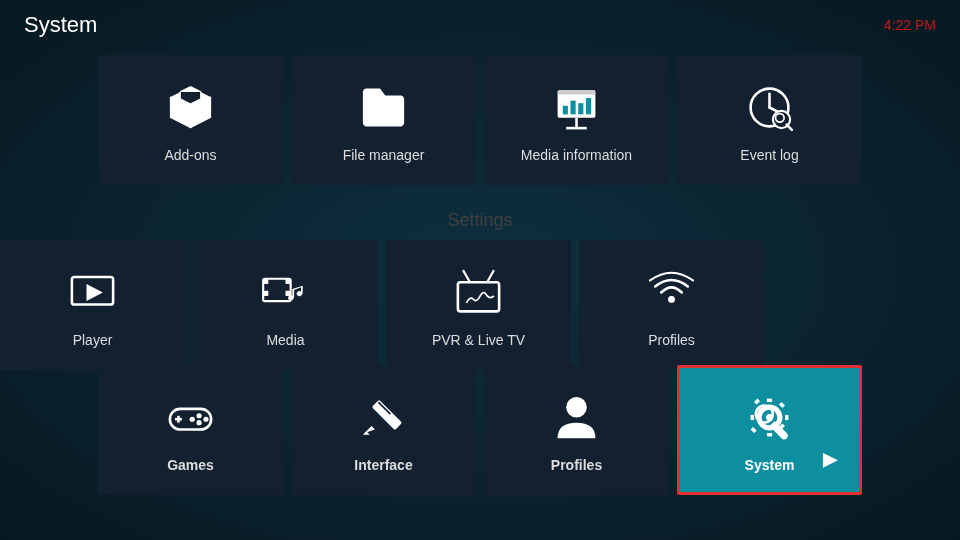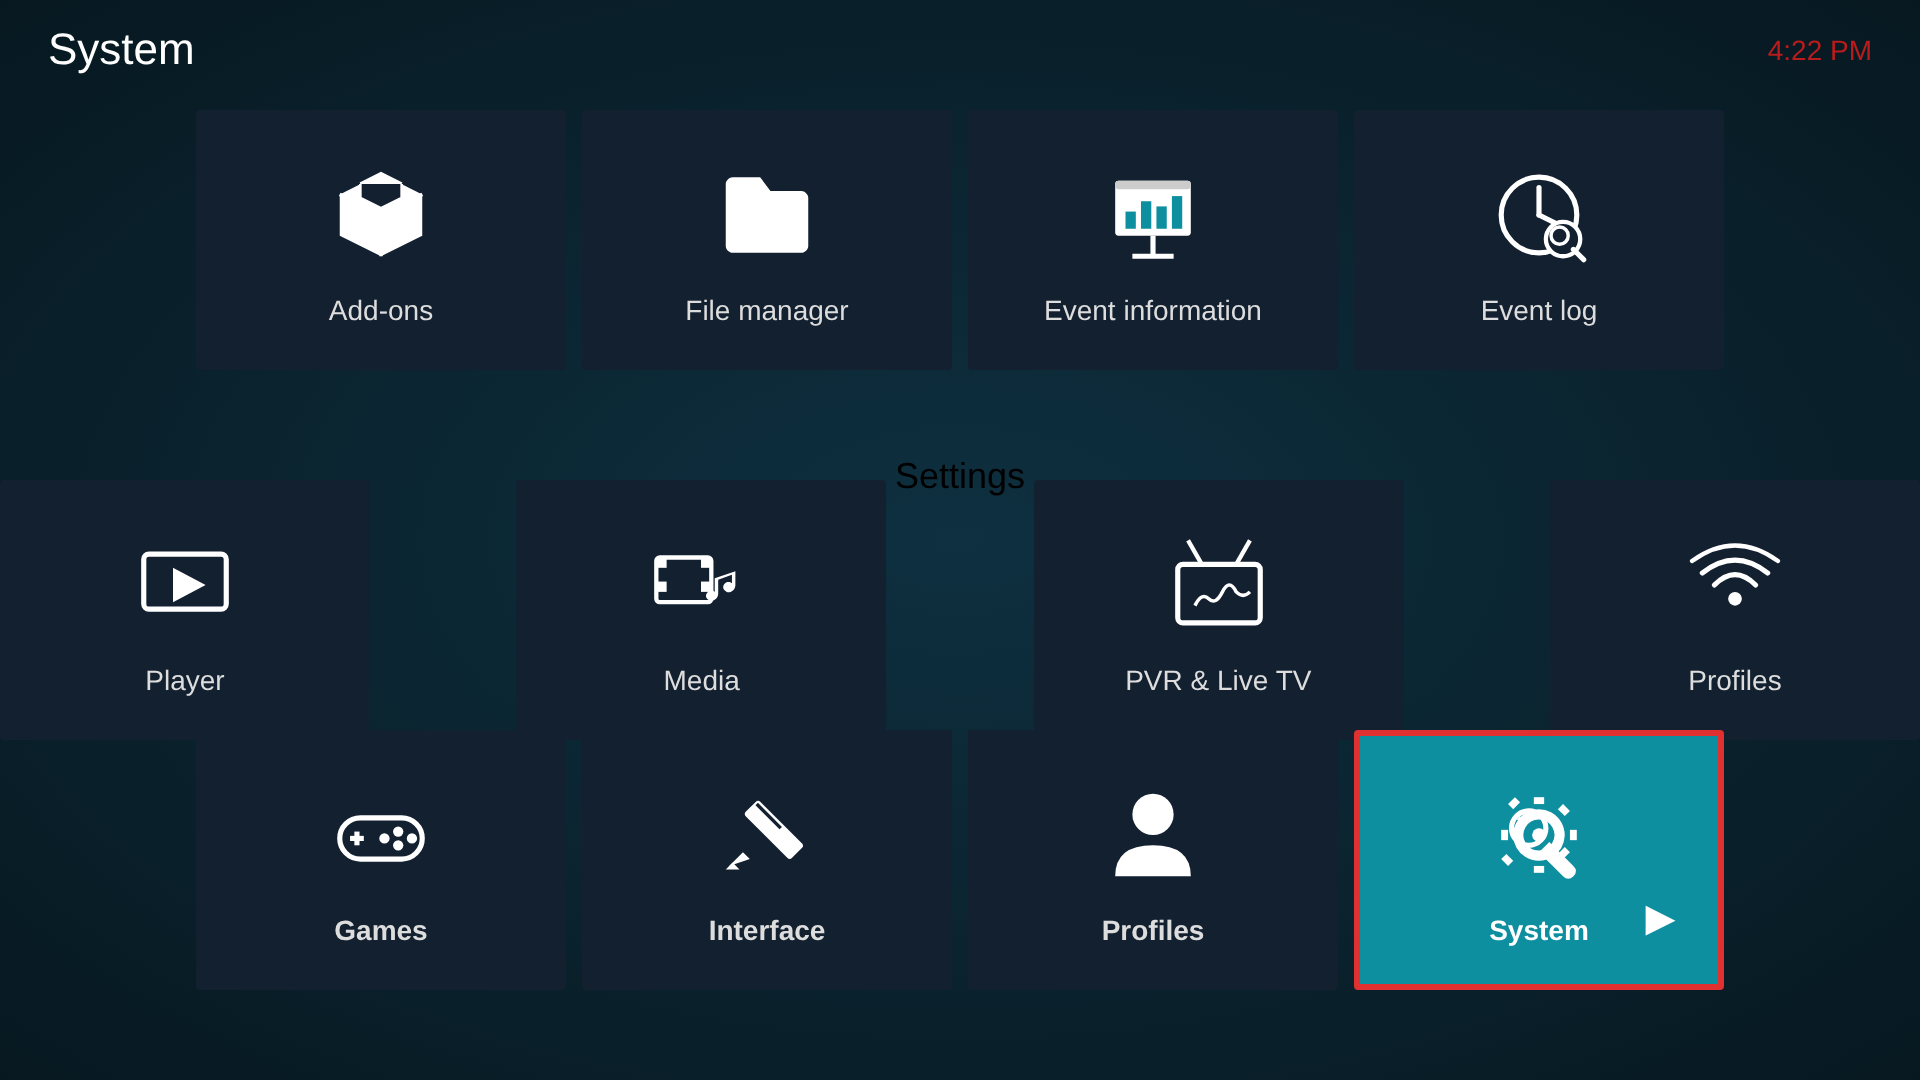--- a/index.html
+++ b/index.html
@@ -45,30 +45,30 @@
       position: absolute;
       top: 55px;
       left: 0; right: 0;
     }
 
     
     .settings-label {
       text-align: center;
       font-size: 18px;
       font-weight: 400;
-      color: #000000;
+      color: #404040;
       position: absolute;
       top: 210px;
-      left: 0; right: 0; margin-top: 18px;
+      left: 0; right: 0;
     }
 
     
     .settings-row1 {
       display: flex;
-      justify-content: space-between;
+      justify-content: flex-start;
       gap: 8px;
       position: absolute;
       top: 240px;
       left: 0; right: 0;
     }
 
     .settings-row2 {
       display: flex;
       justify-content: center;
       gap: 8px;
@@ -164,21 +164,21 @@
 
         <line x1="32" y1="44" x2="32" y2="56" stroke="#fff" stroke-width="3"></line>
         <line x1="20" y1="56" x2="44" y2="56" stroke="#fff" stroke-width="3"></line>
 
         <rect x="16" y="30" width="6" height="10" fill="#0e8fa0"></rect>
         <rect x="25" y="24" width="6" height="16" fill="#0e8fa0"></rect>
         <rect x="34" y="27" width="6" height="13" fill="#0e8fa0"></rect>
         <rect x="43" y="21" width="6" height="19" fill="#0e8fa0"></rect>
       </svg>
     </div>
-    <span class="tile-label">Event information</span>
+    <span class="tile-label">Media information</span>
   </div>
 
   <div class="tile">
     <div class="tile-icon">
       <svg viewBox="0 0 64 64" width="55" height="55">
 
         <circle cx="32" cy="32" r="22" fill="none" stroke="#fff" stroke-width="3"></circle>
 
         <line x1="32" y1="32" x2="32" y2="16" stroke="#fff" stroke-width="3" stroke-linecap="round"></line>
         <line x1="32" y1="32" x2="44" y2="38" stroke="#fff" stroke-width="3" stroke-linecap="round"></line>

